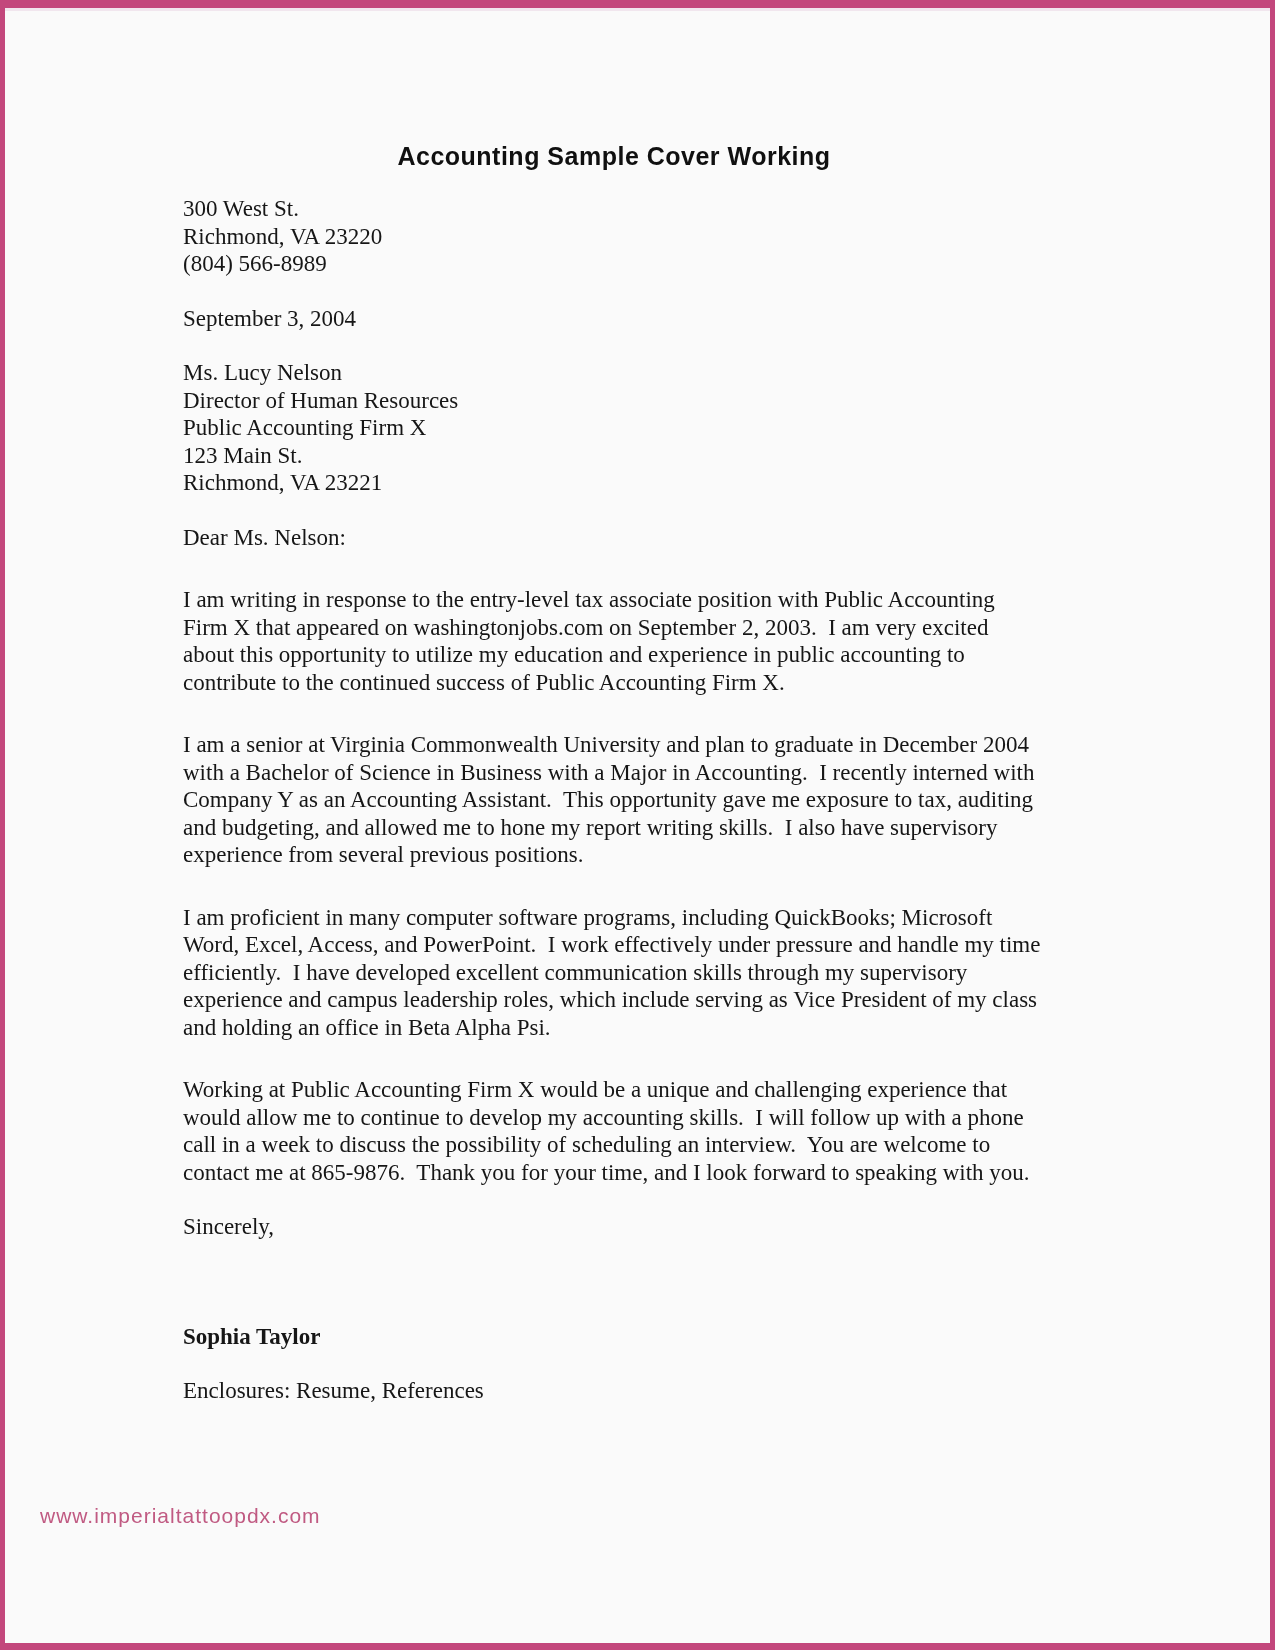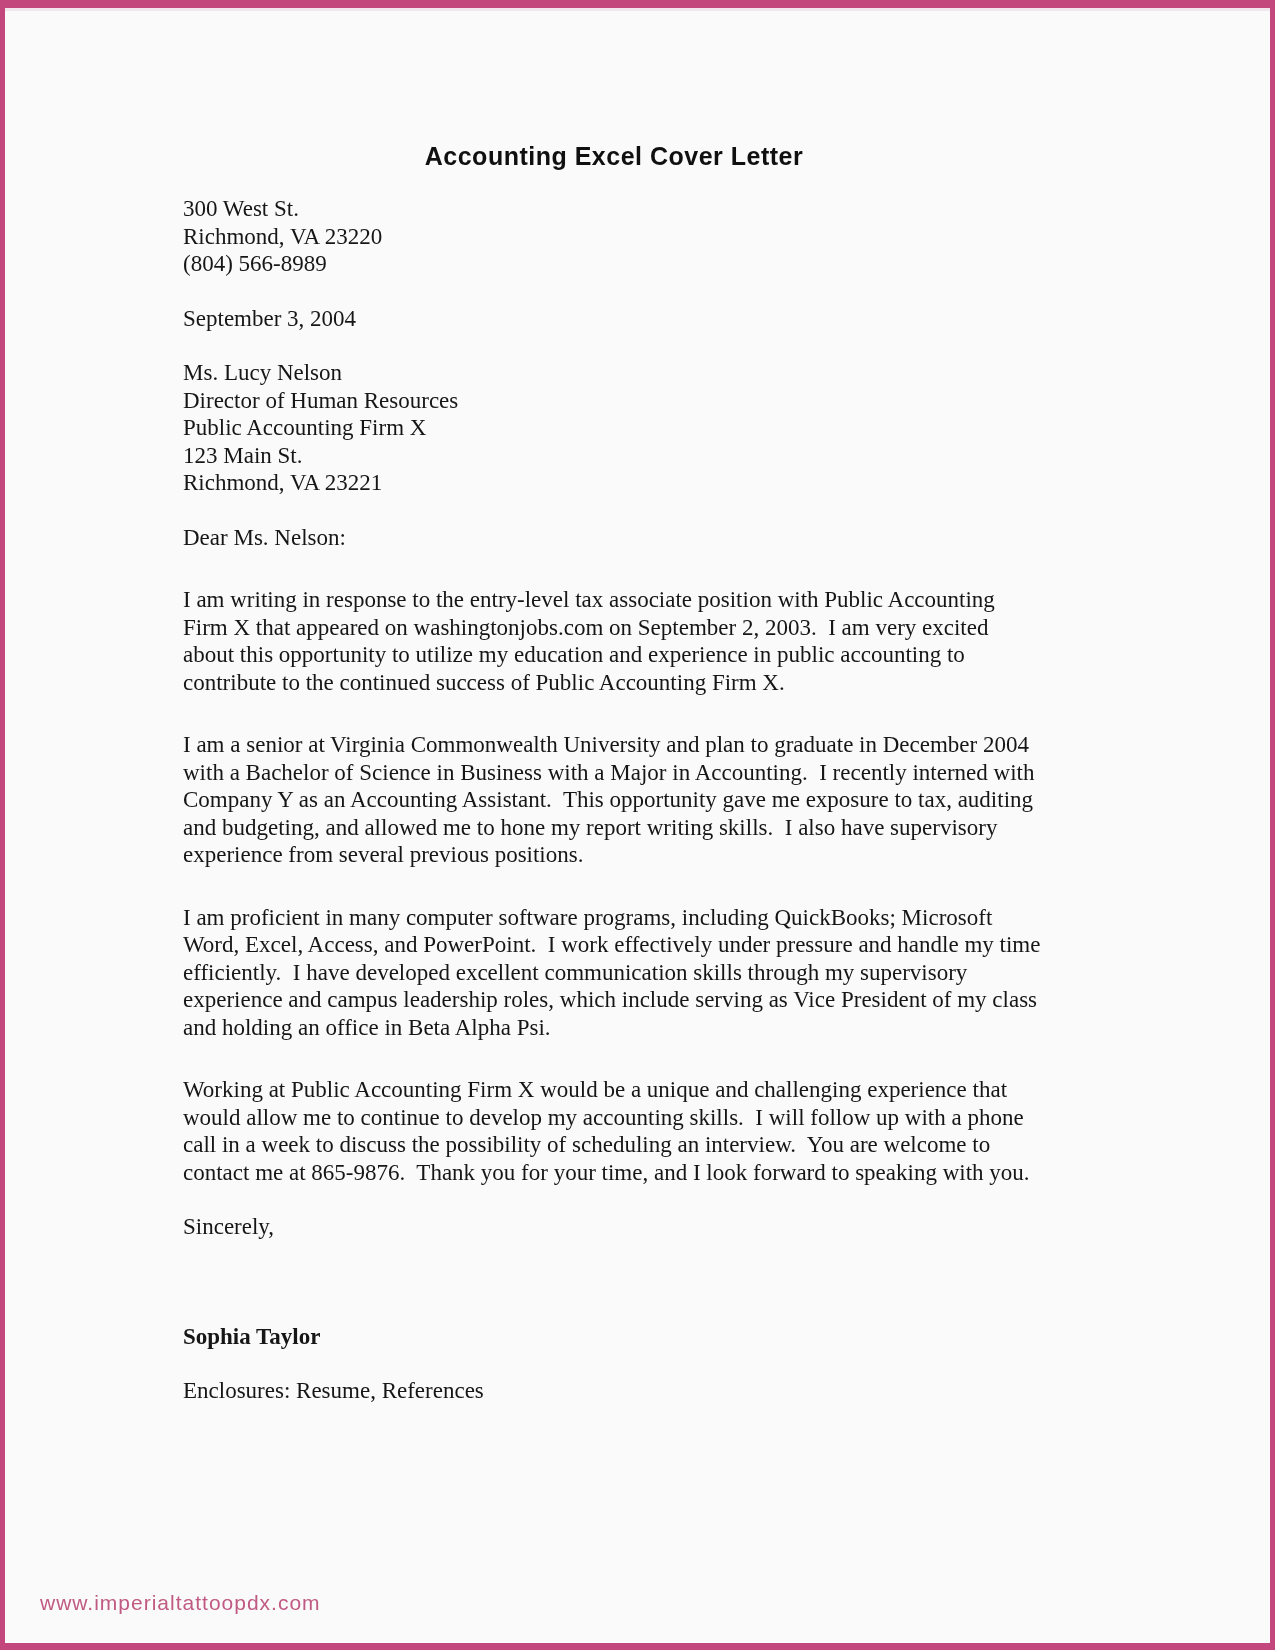--- a/index.html
+++ b/index.html
@@ -50,21 +50,21 @@
     letter-spacing: 0.5px;
   }
   .block { margin-top: 27px; }
   .block-first { margin-top: 24px; }
   .line { white-space: pre-wrap; }
   .para { margin-top: 35px; white-space: pre-wrap; }
   .signature-name { margin-top: 82px; font-weight: bold; }
   .watermark {
     position: absolute;
     left: 35px;
-    top: 1583px;
+    top: 1496px;
     font-family: "Liberation Sans", "DejaVu Sans", sans-serif;
     font-size: 21px;
     letter-spacing: 1px;
     color: #c05a82;
   }
   .resume-label {
     position: absolute;
     right: 68px;
     top: 1686px;
     font-family: "Liberation Sans", "DejaVu Sans", sans-serif;
@@ -73,21 +73,21 @@
   }
 </style>
 </head>
 <body>
 
 <div class="page-frame">
   <div class="inner-top-line"></div>
 
   <div class="letter-body">
 
-    <div class="letter-title">Accounting Excel Cover Letter</div>
+    <div class="letter-title">Accounting Sample Cover Working</div>
 
     <div class="block block-first">
       <div class="line">300 West St.</div>
       <div class="line">Richmond, VA 23220</div>
       <div class="line">(804) 566-8989</div>
     </div>
 
     <div class="block">September 3, 2004</div>
 
     <div class="block">

